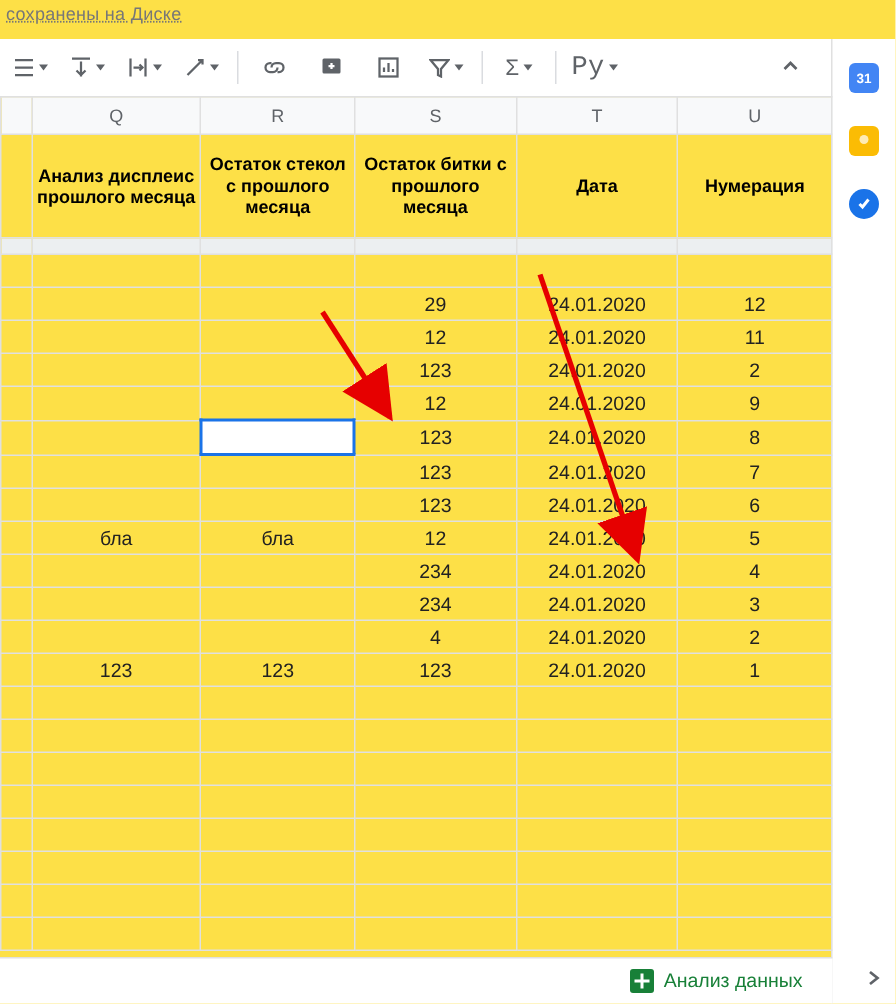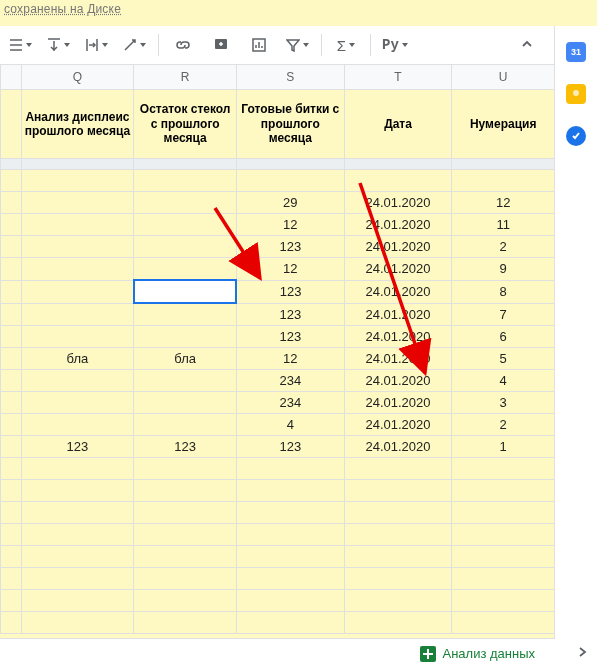--- a/index.html
+++ b/index.html
@@ -1,24 +1,24 @@
 <!DOCTYPE html>
 <html><head>
 <meta charset="utf-8">
 <style>
   html,body{margin:0;padding:0;font-family:Arial,Helvetica,sans-serif;font-size:13px;color:#000;background:#fff;overflow:hidden}
-  .root{position:relative;width:597px;height:669px;background:#fef9c3}
+  .root{position:relative;width:597px;height:669px;background:#fde047}
   .status-link{position:absolute;top:0;left:0;padding:2px 4px;color:#777;font-size:12px;text-decoration:underline dotted;letter-spacing:.2px}
   
   .toolbar{position:absolute;top:26px;left:0;right:42px;height:38px;border-bottom:1px solid #e0e0e0;display:flex;align-items:center;padding-left:2px;gap:2px;background:#fff}
   .tbtn{height:28px;min-width:28px;padding:0 4px;display:flex;align-items:center;justify-content:center;border-radius:2px;cursor:pointer}
   .sep{width:1px;height:22px;background:#dadce0;margin:0 4px}
   .ico{display:inline-block}
   .caret{width:0;height:0;border-left:3px solid transparent;border-right:3px solid transparent;border-top:4px solid #5f6368;margin-left:3px}
-  .py-label{font-family:"Courier New",monospace;font-size:14px;color:#5f6368;font-weight:700;letter-spacing:.2px}
+  .py-label{font-family:"Courier New",monospace;font-size:18px;color:#5f6368;font-weight:400;letter-spacing:.2px}
   .collapse{position:absolute;right:10px;top:4px}
   
   .sidepanel{position:absolute;top:26px;right:0;width:42px;bottom:0;border-left:1px solid #e0e0e0;display:flex;flex-direction:column;align-items:center;gap:22px;padding-top:16px;background:#fff}
   .chip{width:20px;height:20px;border-radius:4px;display:flex;align-items:center;justify-content:center;cursor:pointer}
   .chip.cal{background:#4285f4;color:#fff;font-size:9px;font-weight:bold}
   .chip.keep{background:#fbbc04}
   .chip.tasks{background:#1a73e8;border-radius:50%}
   .sidepanel-right-caret{position:absolute;bottom:10px;right:10px;color:#5f6368;font-size:16px;cursor:pointer}
   
   .grid-wrap{position:absolute;top:64px;left:0;right:42px;bottom:30px;overflow:hidden}
@@ -149,21 +149,21 @@
       <th>Q</th>
       <th>R</th>
       <th>S</th>
       <th>T</th>
       <th>U</th>
     </tr>
     <tr class="headers">
       <td></td>
       <td>Анализ дисплеис прошлого месяца</td>
       <td>Остаток стекол с прошлого месяца</td>
-      <td>Готовые битки с прошлого месяца</td>
+      <td>Остаток битки с прошлого месяца</td>
       <td>Дата</td>
       <td>Нумерация</td>
     </tr>
     <tr class="spacer">
             <td></td>
             <td></td>
             <td></td>
             <td></td>
             <td></td>
             <td></td>

